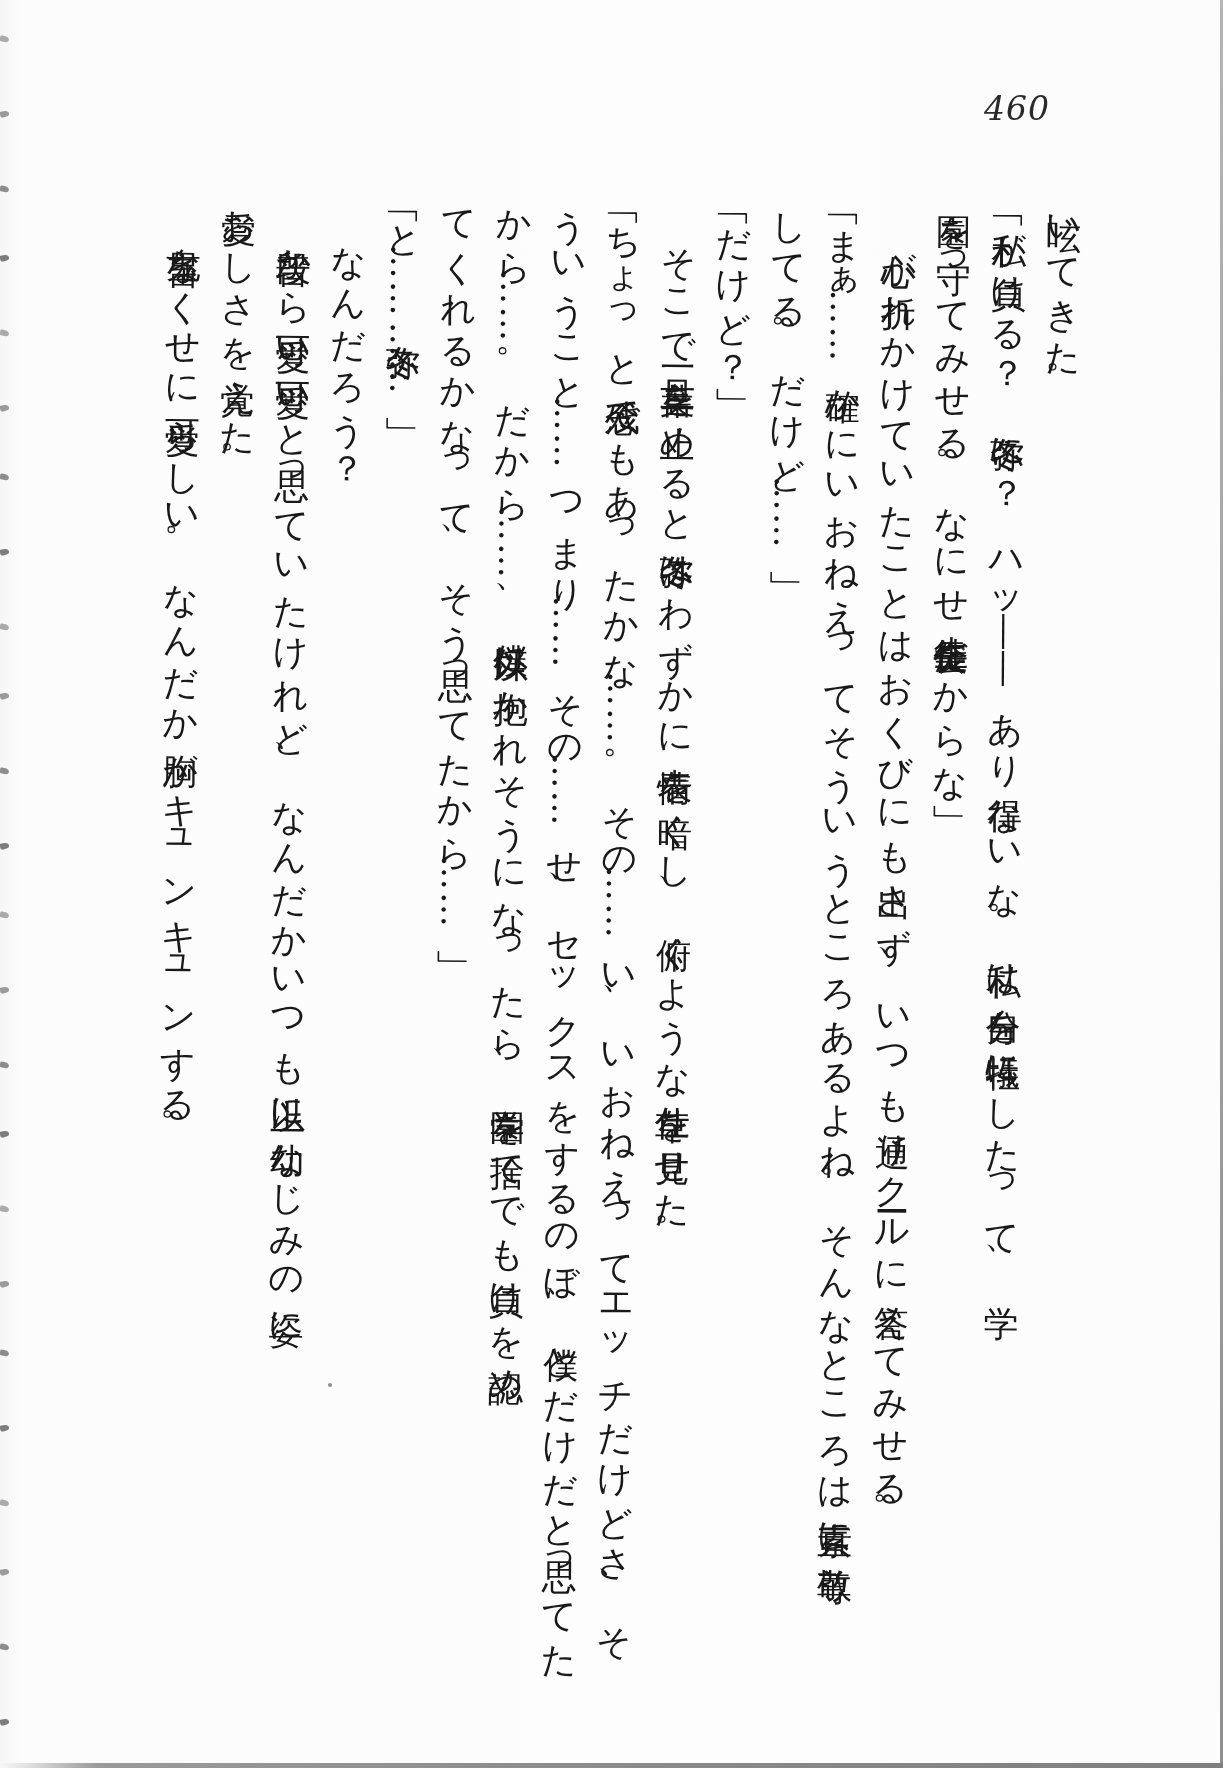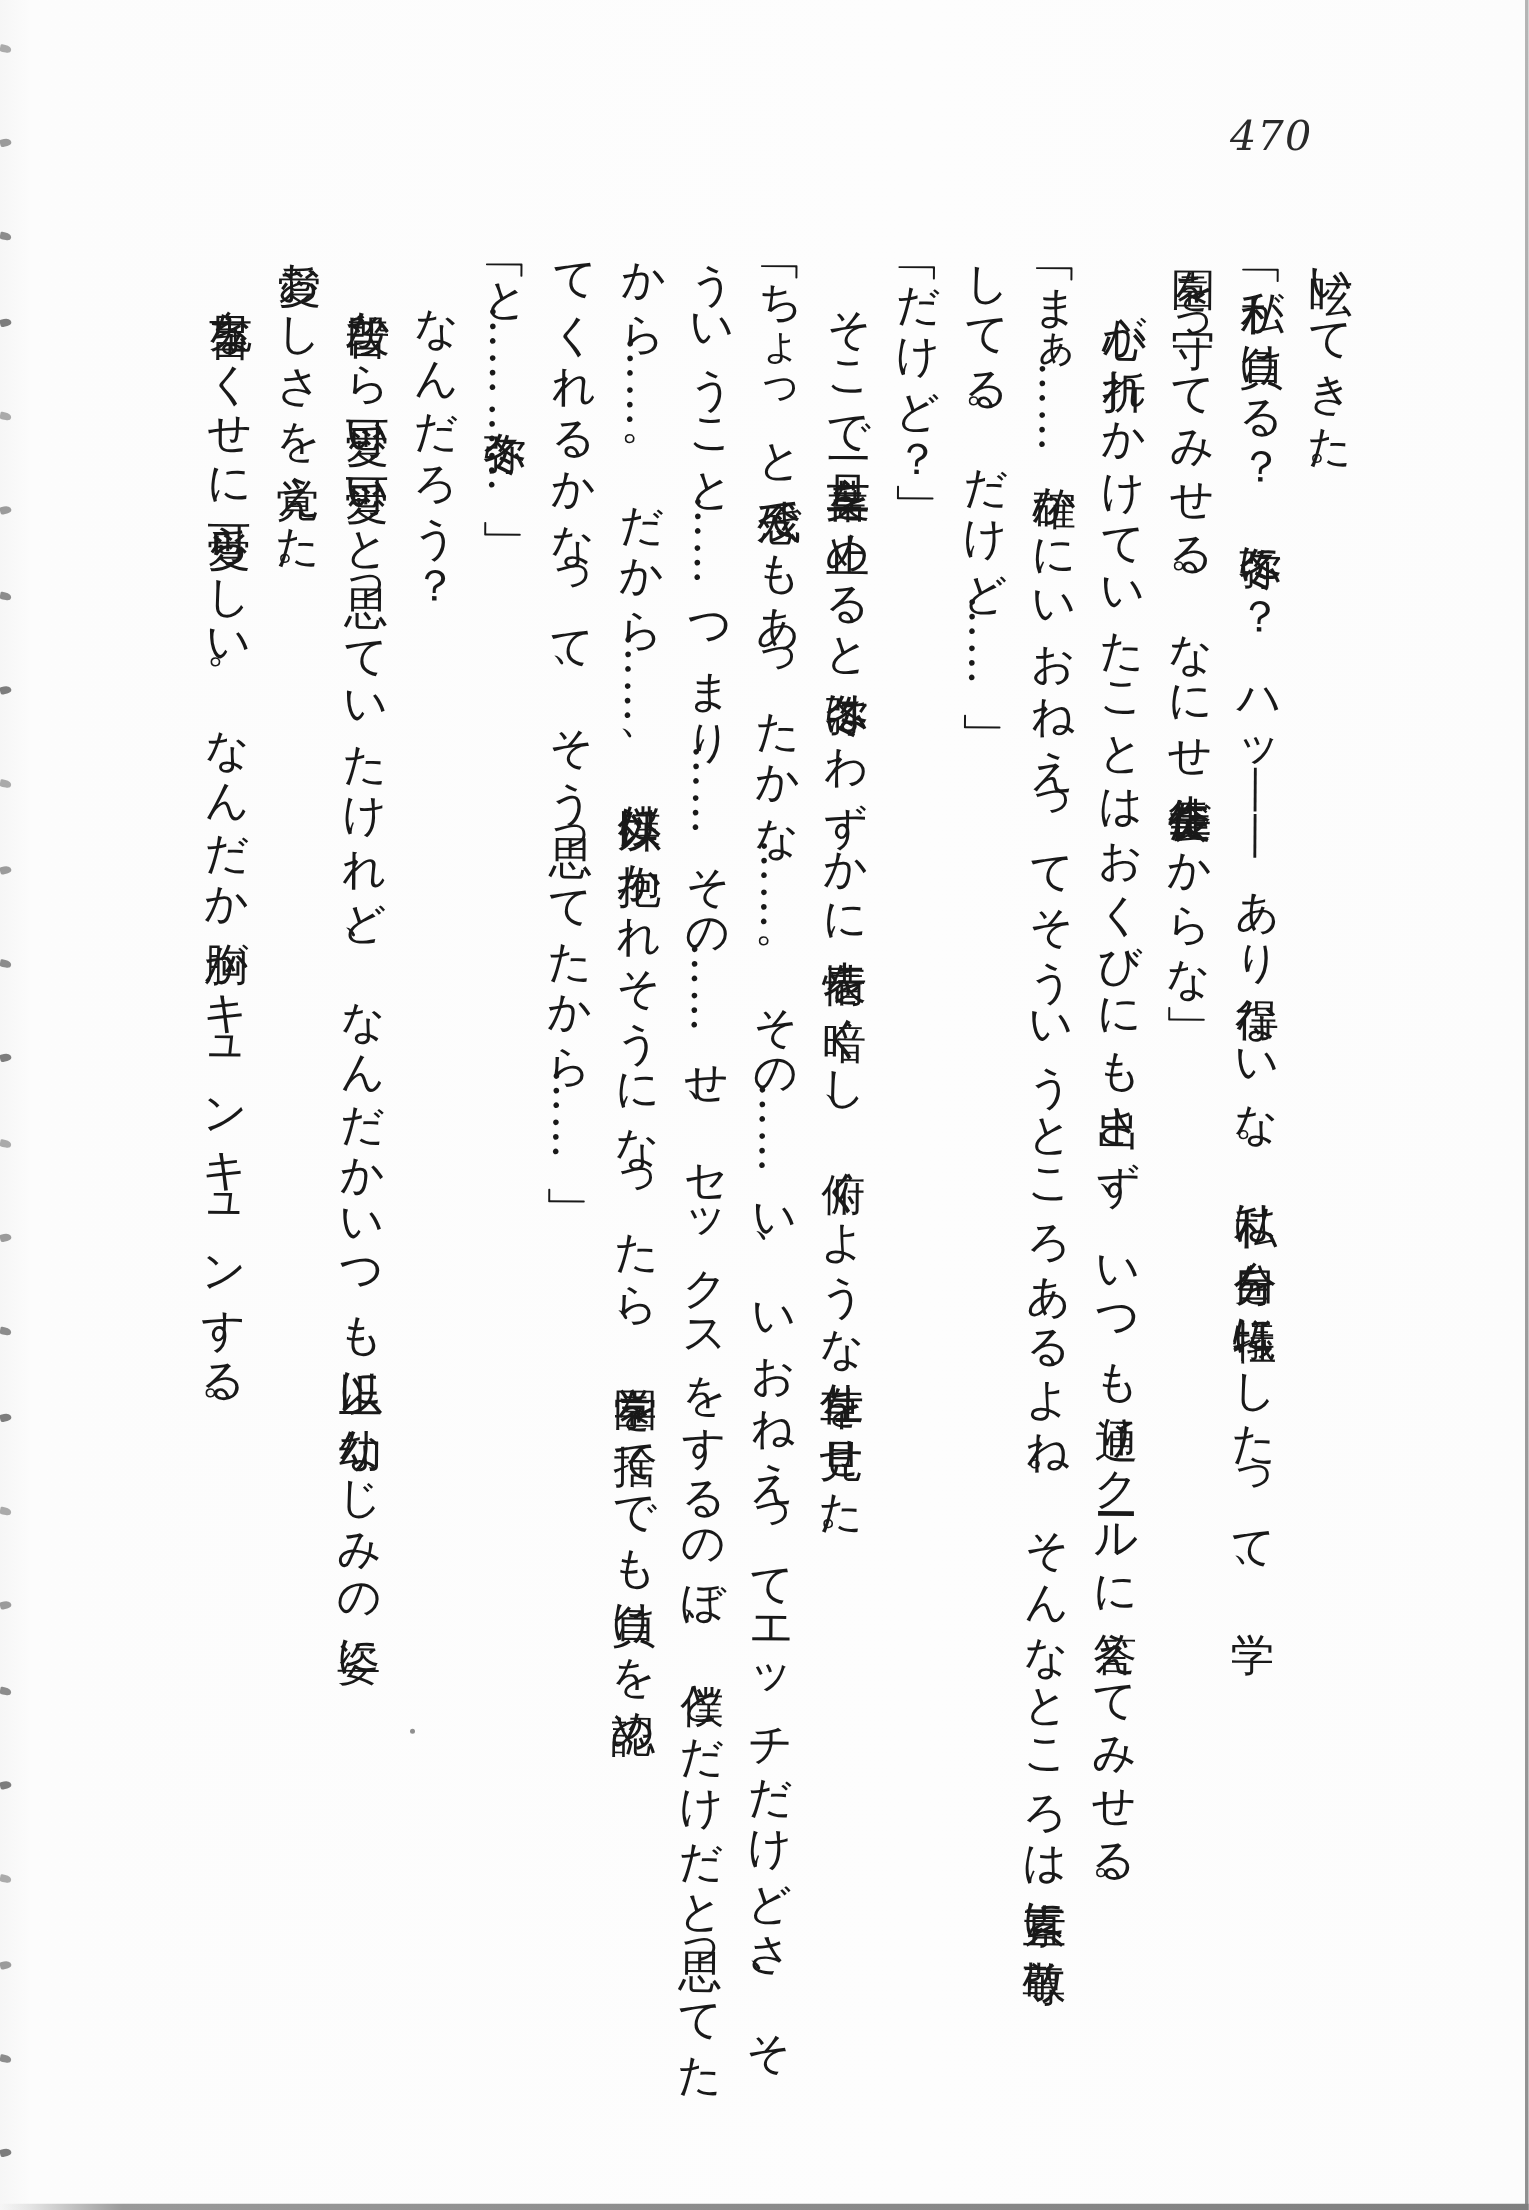--- a/index.html
+++ b/index.html
@@ -79,21 +79,21 @@
     height: 4px;
     border-radius: 50%;
     background: #8f8f8f;
   }
 </style>
 </head>
 <body>
 
 <div class="page">
 
-  <div class="page-number">470</div>
+  <div class="page-number">460</div>
 
   <div class="text-block">
     <div class="line cont">呟いてきた。</div>
     <div class="line quote">「私が負ける？　冬弥に？　ハッ――あり得ないな。私は自分を犠牲にしたって、学</div>
     <div class="line cont">園を守ってみせる。なにせ生徒会長だからな」</div>
     <div class="line para">心が折れかけていたことはおくびにも出さず、いつも通りクールに答えてみせる。</div>
     <div class="line quote">「まぁ……確かにいおねえってそういうところあるよね。そんなところは素直に尊敬</div>
     <div class="line cont">してる。だけど……」</div>
     <div class="line quote">「だけど？」</div>
     <div class="line para">そこで一旦言葉を止めると冬弥はわずかに表情を暗くし、俯くような仕草を見せた。</div>

